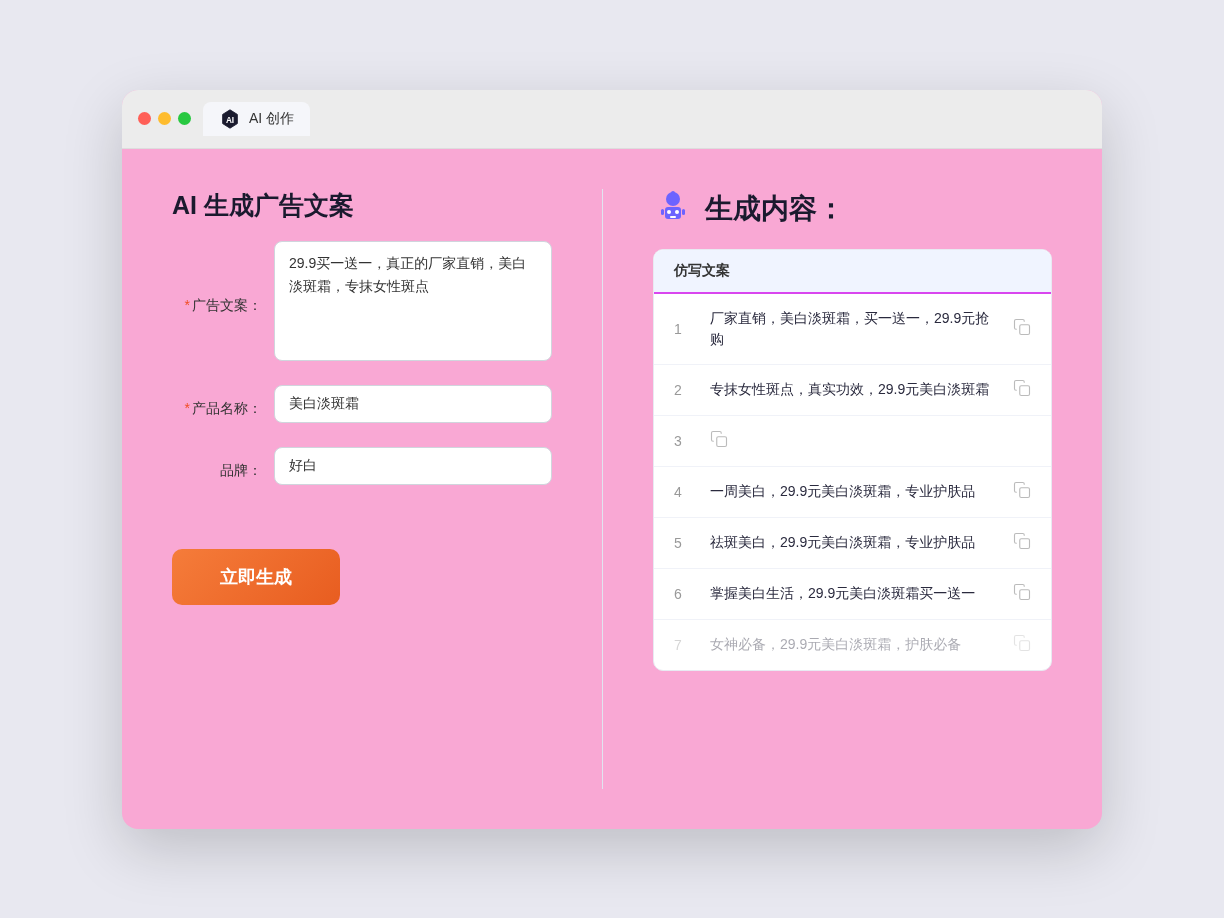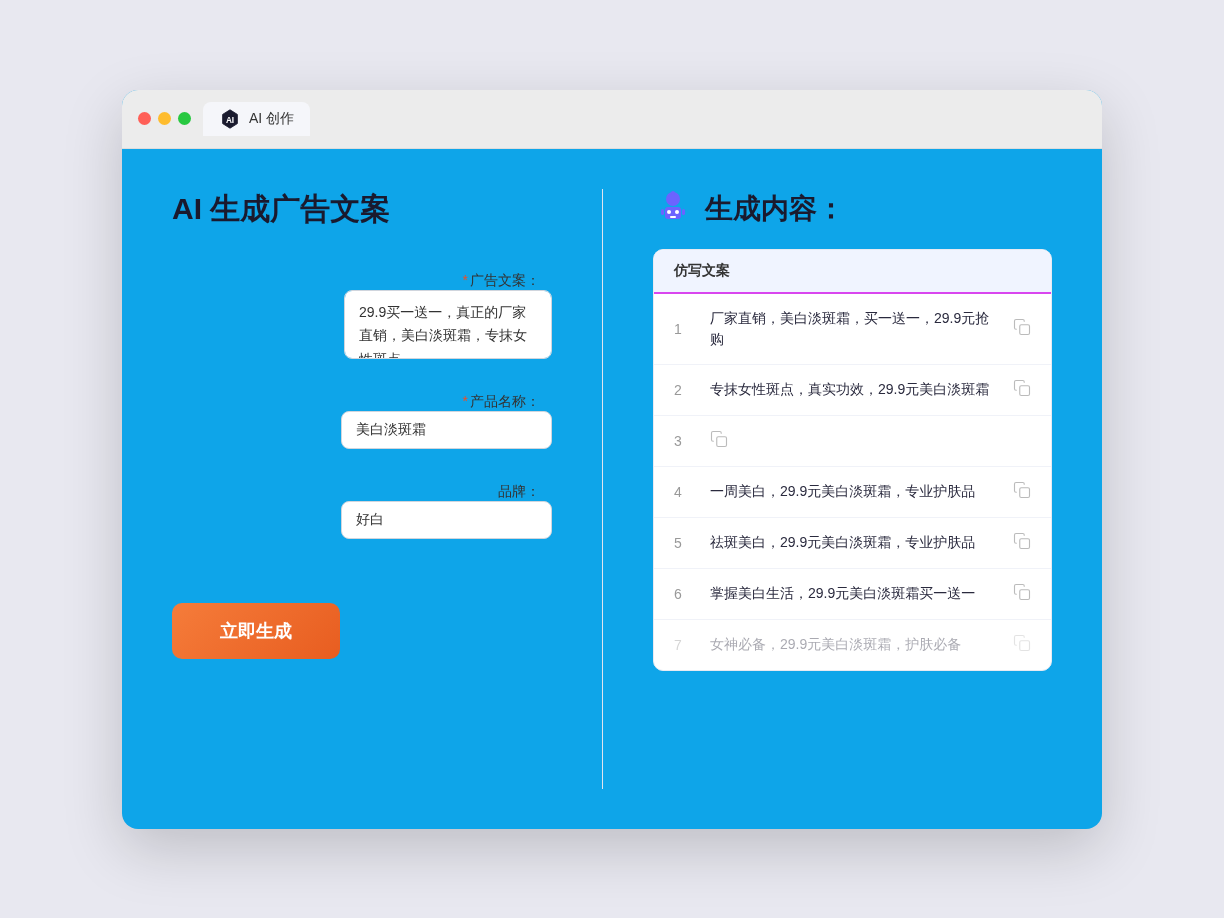--- a/index.html
+++ b/index.html
@@ -7,21 +7,21 @@
       background: #e8e8f0;
       display: flex;
       justify-content: center;
       align-items: center;
       min-height: 100vh;
       font-family: -apple-system, 'PingFang SC', 'Microsoft YaHei', sans-serif;
     }
 
     .browser-window {
       width: 980px;
-      background: #0ea5e9;
+      background: #f9a8d4;
       border-radius: 16px;
       box-shadow: 0 20px 60px rgba(0,0,0,0.18);
       overflow: hidden;
     }
 
     .browser-titlebar {
       background: #ececec;
       padding: 12px 16px;
       display: flex;
       align-items: center;
@@ -65,31 +65,30 @@
       gap: 40px;
       min-height: 680px;
     }
 
     
     .left-panel {
       flex: 0 0 380px;
     }
 
     .page-title {
-      font-size: 30px;
+      font-size: 25px;
       font-weight: 700;
       color: #1a1a2e;
-      margin-bottom: 32px;
+      margin-bottom: 19px;
     }
 
     .form-group {
       display: flex;
-      align-items: flex-end;
+      align-items: center;
       margin-bottom: 24px;
-      flex-direction: column;
     }
 
     .form-label {
       font-size: 14px;
       color: #333;
       min-width: 90px;
       padding-top: 10px;
       text-align: right;
       margin-right: 12px;
     }

